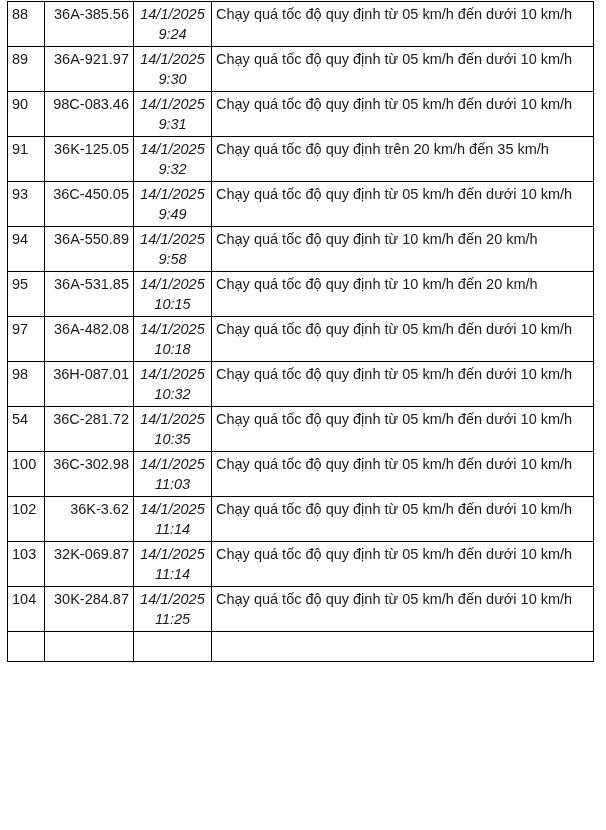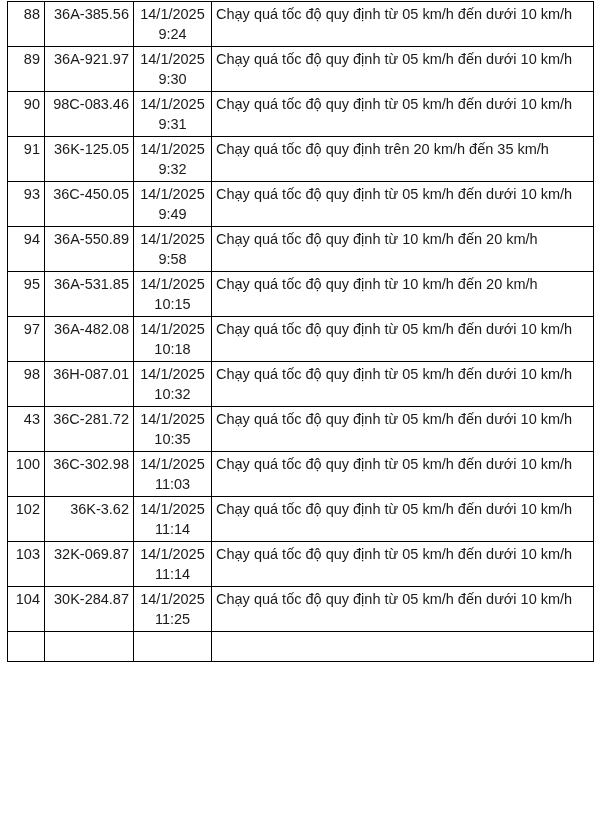--- a/index.html
+++ b/index.html
@@ -11,23 +11,23 @@
     font-size:14.5px; color:#1a1a1a;
   }
   .tbl td {
     border:1.5px solid #000;
     height:45px;
     vertical-align:top;
     padding:2px 4px 0 4px;
     line-height:20px;
     box-sizing:border-box;
   }
-  .c-no { width:37px; text-align:right; padding-left:2px; padding-right:2px; }
+  .c-no { width:37px; text-align:left; padding-left:2px; padding-right:2px; }
   .c-plate { width:89px; text-align:right; }
-  .c-time { width:78px; text-align:center; padding-left:2px; padding-right:2px; }
+  .c-time { width:78px; text-align:center; padding-left:2px; padding-right:2px;font-style:italic; }
   .c-viol { width:382px; text-align:left; padding-left:6px; white-space:nowrap;margin-left:12px; }
   .ghost td { height:30px; }
 </style>
 </head>
 <body>
 
 <table class="tbl">
   <tbody id="tbody">
       <tr>
         <td class="c-no">88</td>
@@ -104,21 +104,21 @@
       <tr>
         <td class="c-no">98</td>
         <td class="c-plate">36H-087.01</td>
         <td class="c-time">
           <div>14/1/2025</div>
           <div>10:32</div>
         </td>
         <td class="c-viol">Chạy quá tốc độ quy định từ 05 km/h đến dưới 10 km/h</td>
       </tr>
       <tr>
-        <td class="c-no">43</td>
+        <td class="c-no">54</td>
         <td class="c-plate">36C-281.72</td>
         <td class="c-time">
           <div>14/1/2025</div>
           <div>10:35</div>
         </td>
         <td class="c-viol">Chạy quá tốc độ quy định từ 05 km/h đến dưới 10 km/h</td>
       </tr>
       <tr>
         <td class="c-no">100</td>
         <td class="c-plate">36C-302.98</td>

